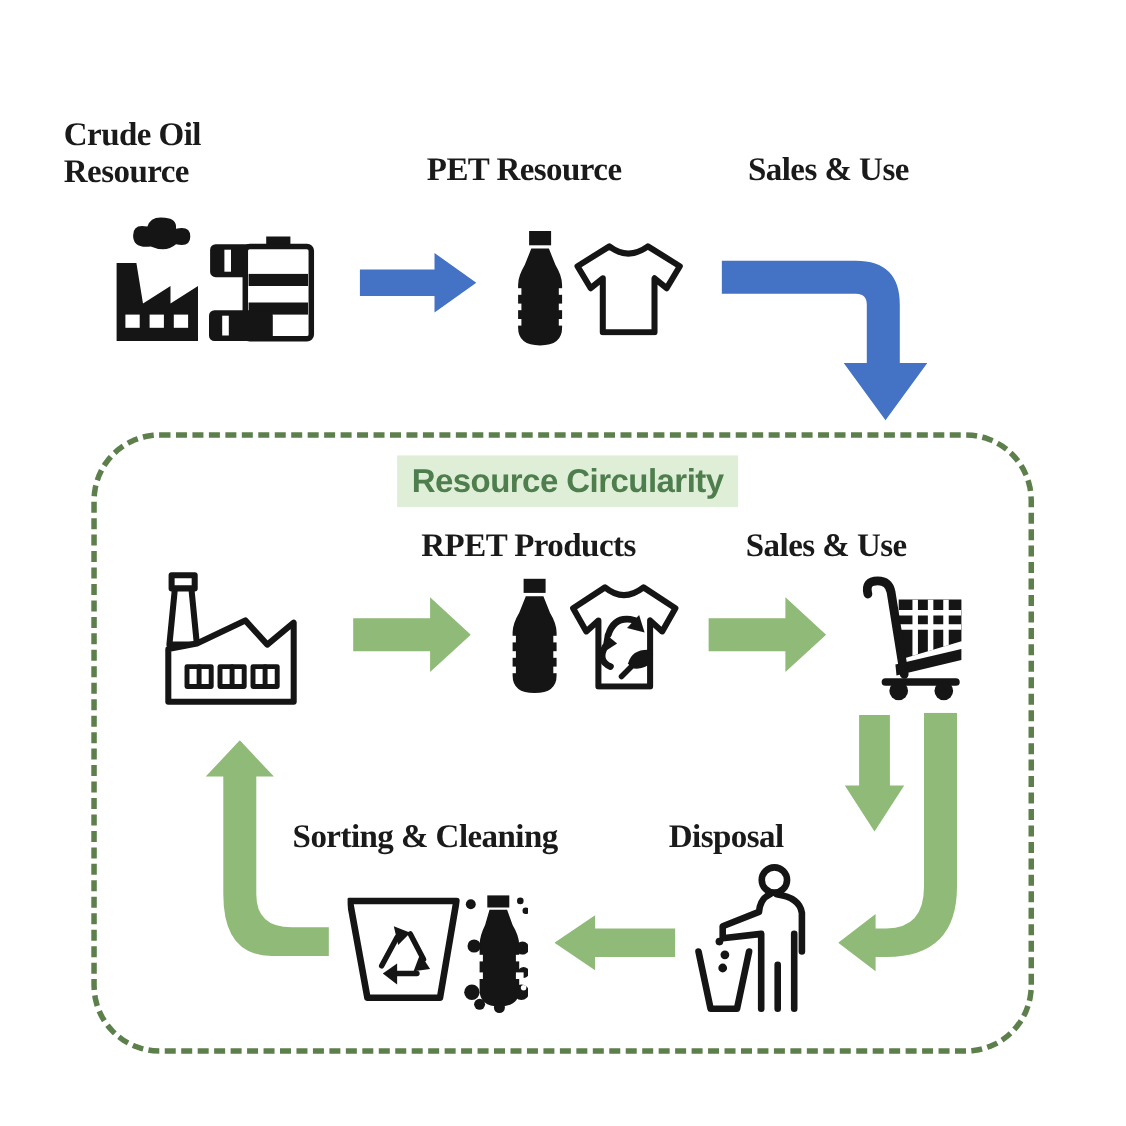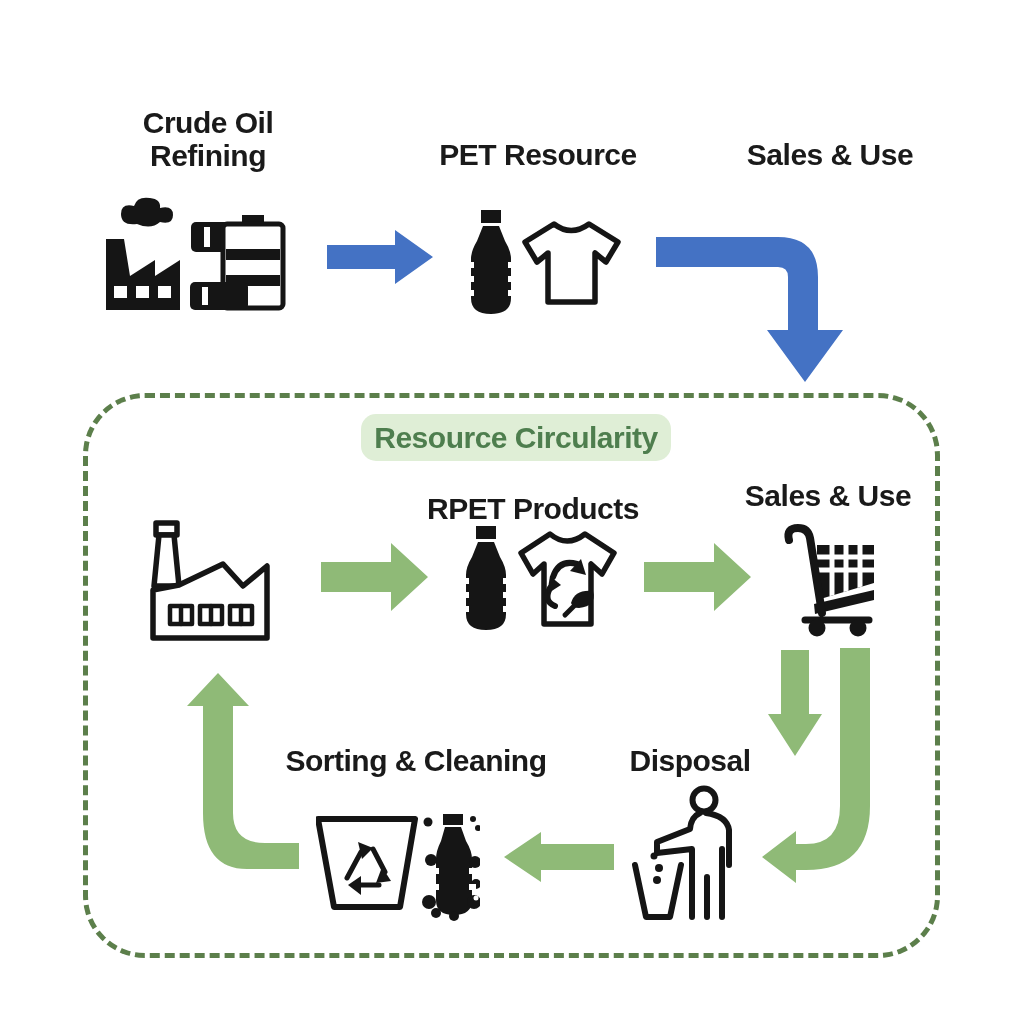--- a/index.html
+++ b/index.html
@@ -4,43 +4,43 @@
 <style>
   :root{
     --arrow_blue:#4472c4; --arrow_green:#8fba77; --border_green:#5c7f4b;
     --title_green:#4e7e4e; --title_bg_green:#dfeed6; --icon_black:#151515;
     --label_black:#1a1a1a; --background:#ffffff;
   }
   html,body{margin:0;padding:0;background:var(--background);}
   #stage{position:relative;width:1024px;height:1024px;background:var(--background);
          font-family:"Liberation Sans",sans-serif;overflow:hidden;}
   .lbl{position:absolute;font-weight:700;color:var(--label_black);
-       font-size:30px;line-height:33px;text-align:center;letter-spacing:-0.5px;white-space:nowrap;}
+       font-size:30px;line-height:33px;letter-spacing:-0.5px;white-space:nowrap;font-family:Liberation Serif, serif;}
   .abs{position:absolute;}
   .f-blue{fill:var(--arrow_blue);}
   .f-green{fill:var(--arrow_green);}
   .f-black{fill:var(--icon_black);}
   .f-white{fill:#ffffff;}
   .s-black{stroke:var(--icon_black);fill:none;stroke-linecap:round;stroke-linejoin:round;}
   .s-black-f{stroke:var(--icon_black);fill:#ffffff;stroke-linejoin:round;}
   .s-white{stroke:#ffffff;fill:none;}
   #loop-box{position:absolute;left:83px;top:393px;width:847px;height:555px;
             border:5px dashed var(--border_green);border-radius:62px;}
   #loop-title{position:absolute;left:361px;top:414px;width:310px;height:47px;
               background:var(--title_bg_green);display:flex;align-items:center;justify-content:center;
-              font-weight:700;font-size:30px;color:var(--title_green);letter-spacing:-0.5px;border-radius:15px;}
+              font-weight:700;font-size:30px;color:var(--title_green);letter-spacing:-0.5px;}
 </style>
 </head>
 <body>
 
 <div id="stage">
 
   <div class="lbl" style="left:58px;top:106px;width:300px;">
     <div>Crude Oil</div>
-    <div>Refining</div>
+    <div>Resource</div>
   </div>
 
   <svg class="abs" style="left:103px;top:194px;" width="192" height="122" viewBox="0 0 192 122">
     <path class="f-black" d="M34,30 Q18,32 18,20 Q18,9 31,12 Q34,2 47,4 Q58,5 57,14 Q70,11 70,21 Q70,31 57,28 Q48,36 34,30 Z"></path>
     <path class="f-black" d="M3,116 V45 H21 L27,82 L52,66 V82 L77,66 V116 Z"></path>
     <rect class="f-white" x="11" y="92" width="13" height="12"></rect>
     <rect class="f-white" x="33" y="92" width="13" height="12"></rect>
     <rect class="f-white" x="55" y="92" width="13" height="12"></rect>
     <g>
       <rect class="f-black" x="88" y="28" width="64" height="30" rx="5"></rect>
@@ -101,21 +101,21 @@
     <rect class="s-black-f" stroke-width="4.5" x="50" y="86" width="22" height="18"></rect>
     <path class="s-black" stroke-width="4.5" d="M61,86 V104"></path>
     <rect class="s-black-f" stroke-width="4.5" x="80" y="86" width="22" height="18"></rect>
     <path class="s-black" stroke-width="4.5" d="M91,86 V104"></path>
   </svg>
 
   <svg class="abs" style="left:321px;top:540px;" width="107" height="74" viewBox="0 0 107 74">
     <polygon class="f-green" points="0,22 70,22 70,3 107,37 70,71 70,52 0,52"></polygon>
   </svg>
 
-  <div class="lbl" style="left:383px;top:479px;width:300px;margin-top:13px;">
+  <div class="lbl" style="left:383px;top:479px;width:300px;">
     <span>RPET Products</span>
   </div>
 
   <svg class="abs" style="left:461px;top:526px;" width="50" height="106" viewBox="0 0 50 106">
     <rect class="f-black" x="15" y="0" width="20" height="13"></rect>
     <path class="f-black" d="M17,16 H33 L39,31 Q45,41 45,49 V88 Q45,104 25,104 Q5,104 5,88 V49 Q5,41 11,31 Z"></path>
     <rect class="f-white" x="1" y="52" width="7" height="6"></rect>
       <rect class="f-white" x="1" y="66" width="7" height="6"></rect>
       <rect class="f-white" x="1" y="80" width="7" height="6"></rect>
     <rect class="f-white" x="42" y="52" width="7" height="6"></rect>
@@ -161,21 +161,21 @@
   </svg>
 
   <svg class="abs" style="left:768px;top:650px;" width="54" height="108" viewBox="0 0 54 108">
     <polygon class="f-green" points="13,0 41,0 41,64 54,64 27,106 0,64 13,64"></polygon>
   </svg>
 
   <svg class="abs" style="left:762px;top:648px;" width="110" height="237" viewBox="0 0 110 237">
     <path class="f-green" d="M78,0 H108 V158 Q108,222 44,222 H34 V235 L0,209 L34,183 V196 H44 Q78,196 78,158 Z"></path>
   </svg>
 
-  <div class="lbl" style="left:590px;top:744px;width:200px;">
+  <div class="lbl" style="left:608px;top:744px;width:200px;">
     <span>Disposal</span>
   </div>
 
   <svg class="abs" style="left:630px;top:785px;" width="105" height="136" viewBox="0 0 105 136">
     <circle class="s-black" stroke-width="6" cx="74" cy="15" r="11.5"></circle>
     <path class="s-black" stroke-width="6" d="M76,28 Q97,31 99,45 V80"></path>
     <path class="s-black" stroke-width="6" d="M70,28 Q61,32 60,44 L27,57 V68 L62,64 V132"></path>
     <path class="s-black" stroke-width="6" d="M92,64 V132"></path>
     <path class="s-black" stroke-width="6" d="M77,92 V132"></path>
     <path class="s-black" stroke-width="6" d="M5,80 L16,132 H40 L51,80"></path>

